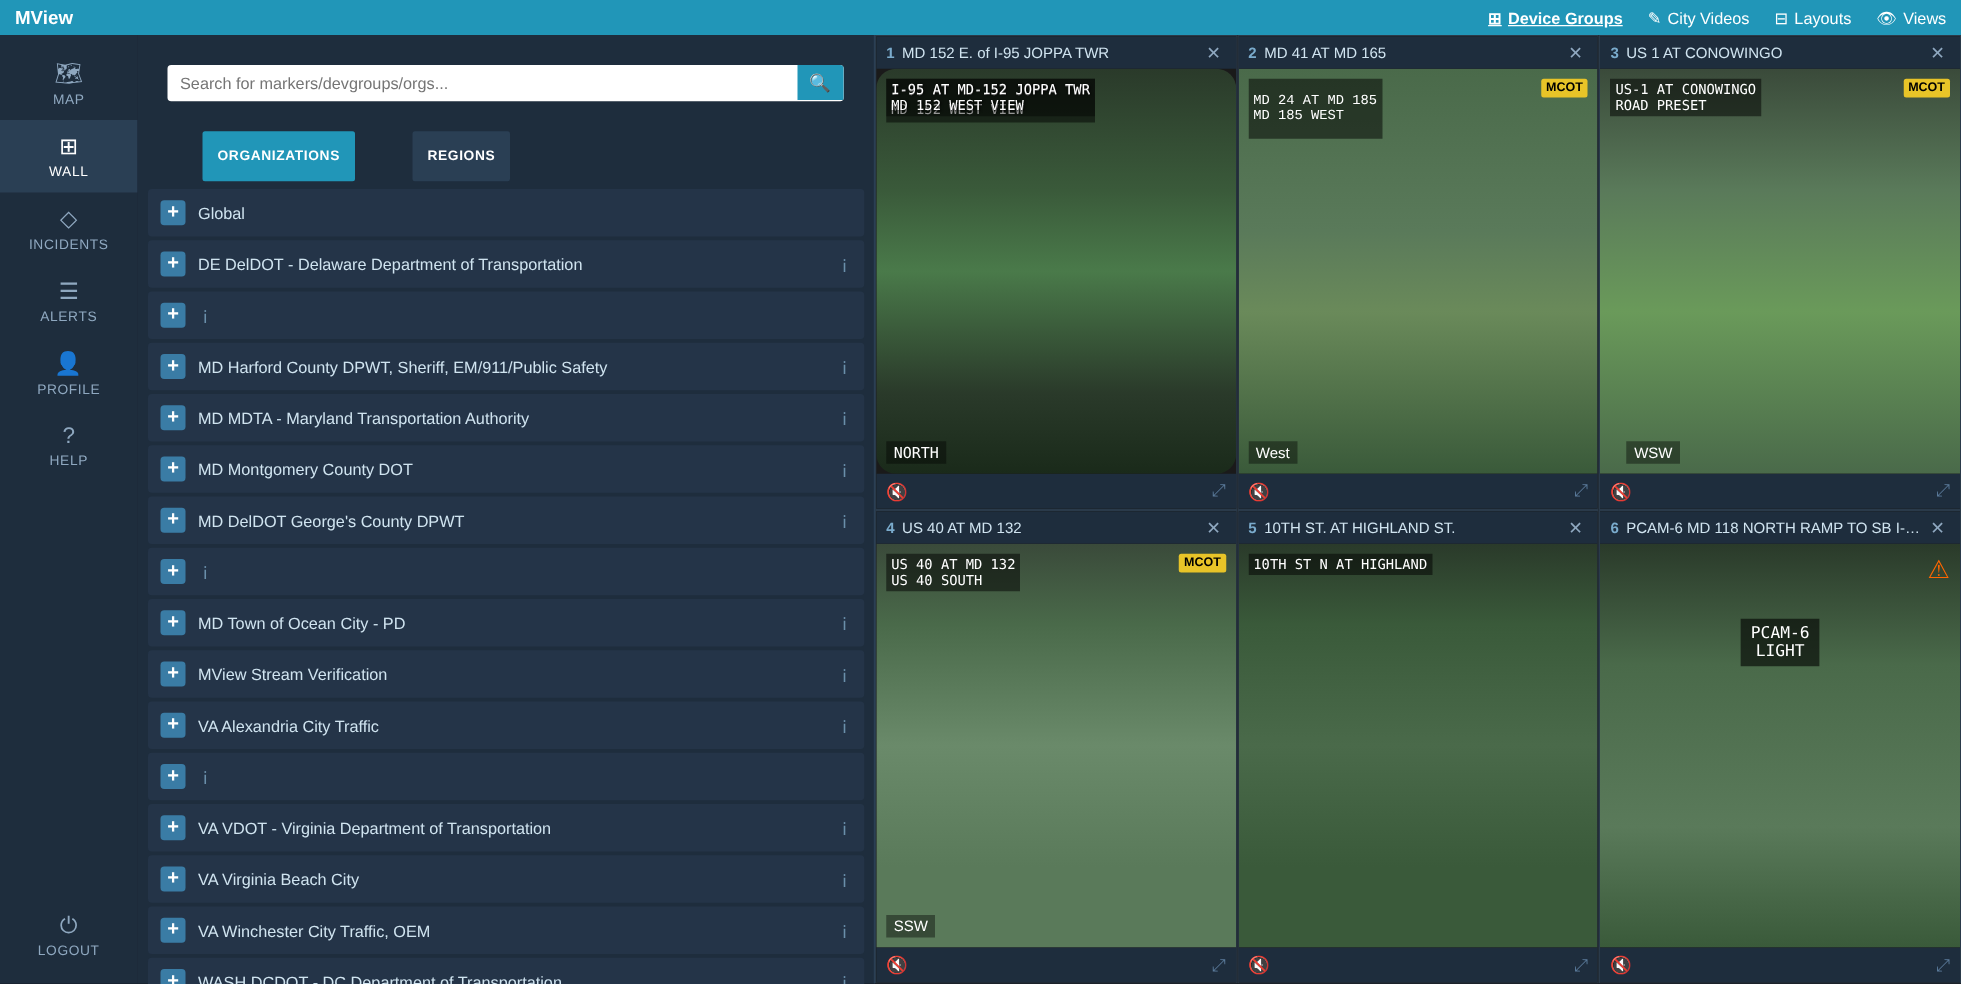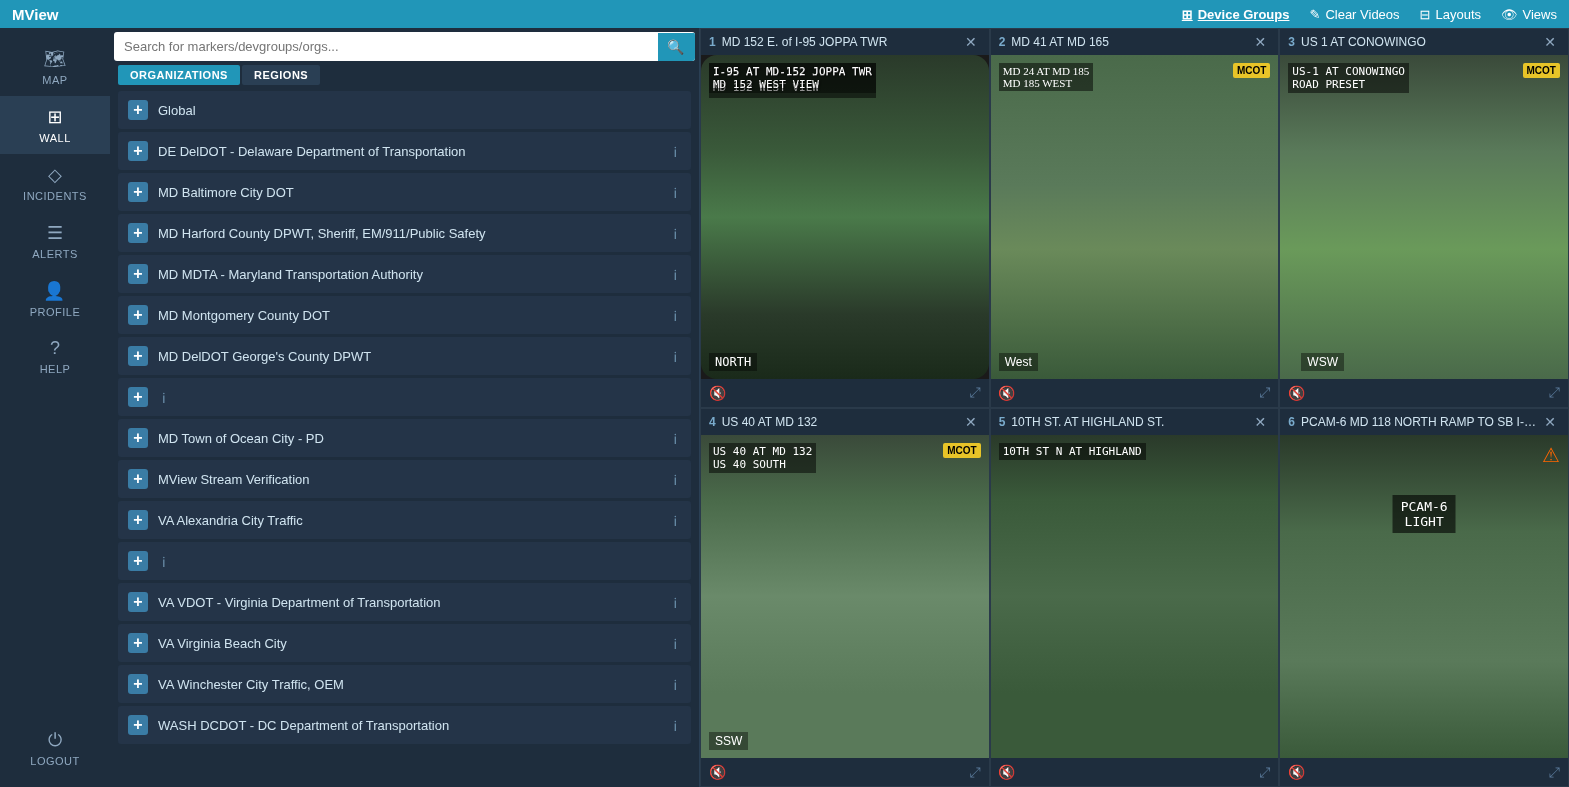--- a/index.html
+++ b/index.html
@@ -81,22 +81,22 @@
     .sidebar-panel {
       width: 590px;
       background: #1e2d3d;
       display: flex;
       flex-direction: column;
       flex-shrink: 0;
       border-right: 1px solid #2a3f54;
     }
     .search-bar {
       display: flex;
-      align-items: flex-end;
-      margin: 4px;
+      align-items: flex-start;
+      margin: 24px;
       background: #fff;
       border-radius: 3px;
       overflow: hidden;
       gap: 24px;
     }
     .search-input {
       flex: 1;
       border: none;
       outline: none;
       padding: 7px 10px;
@@ -114,27 +114,28 @@
     }
     .tab-row {
       display: flex;
       padding: 0 8px 6px 8px;
       gap: 2px;
     }
     .tab-btn {
       background: #3a7ca5;
       color: #fff;
       border: none;
-      padding: 4px 12px;
+      padding: 14px 12px;
       font-size: 11px;
       cursor: pointer;
       border-radius: 2px;
       font-weight: bold;
       text-transform: uppercase;
       letter-spacing: 0.5px;
+      margin-left: 44px;
     }
     .tab-btn.active { background: #2196b8; }
     .tab-btn.inactive { background: #2a3f54; }
 
     .org-list {
       flex: 1;
       overflow-y: auto;
       padding: 0 8px 8px 8px;
       display: flex;
       flex-direction: column;
@@ -274,22 +275,22 @@
       position: absolute; top: 8px; right: 8px;
       background: #e8c428; color: #000; font-size: 10px; font-weight: bold;
       padding: 2px 4px; border-radius: 2px;
     }
     .cam2-west {
       position: absolute; bottom: 8px; left: 8px;
       color: #fff; font-size: 12px; background: rgba(0,0,0,0.4); padding: 2px 6px;
     }
     .cam2-text {
       position: absolute; top: 8px; left: 8px;
-      color: #fff; font-size: 11px; font-family: Liberation Serif, serif;
-      background: rgba(0,0,0,0.5); padding: 2px 4px;
+      color: #fff; font-size: 11px; font-family: Liberation Mono, monospace;
+      background: rgba(0,0,0,0.5); padding: 12px 4px;
     }
 
     .cam3 {
       background: linear-gradient(180deg, #3a4a3a 0%, #5a7a5a 30%, #6a9a5a 60%, #4a6a4a 100%);
       position: relative;
     }
     .cam3-label {
       position: absolute; top: 8px; right: 8px;
       background: #e8c428; color: #000; font-size: 10px; font-weight: bold;
       padding: 2px 4px; border-radius: 2px;
@@ -374,21 +375,21 @@
 
 <div class="topbar">
   <span class="topbar-brand">MView</span>
   <div class="topbar-actions">
     <div class="topbar-action active">
       <span>⊞</span>
       <span>Device Groups</span>
     </div>
     <div class="topbar-action">
       <span>✎</span>
-      <span>Clear Videos</span>
+      <span>City Videos</span>
     </div>
     <div class="topbar-action">
       <span>⊟</span>
       <span>Layouts</span>
     </div>
     <div class="topbar-action">
       <span>👁</span>
       <span>Views</span>
     </div>
   </div>
@@ -444,21 +445,20 @@
       </div>
 
       <div class="org-item">
         <div class="org-plus">+</div>
         <span class="org-name">DE DelDOT - Delaware Department of Transportation</span>
         <span class="org-info">ℹ</span>
       </div>
 
       <div class="org-item">
         <div class="org-plus">+</div>
-        <span class="org-name">MD Baltimore City DOT</span>
         <span class="org-info">ℹ</span>
       </div>
 
       <div class="org-item">
         <div class="org-plus">+</div>
         <span class="org-name">MD Harford County DPWT, Sheriff, EM/911/Public Safety</span>
         <span class="org-info">ℹ</span>
       </div>
 
       <div class="org-item">

